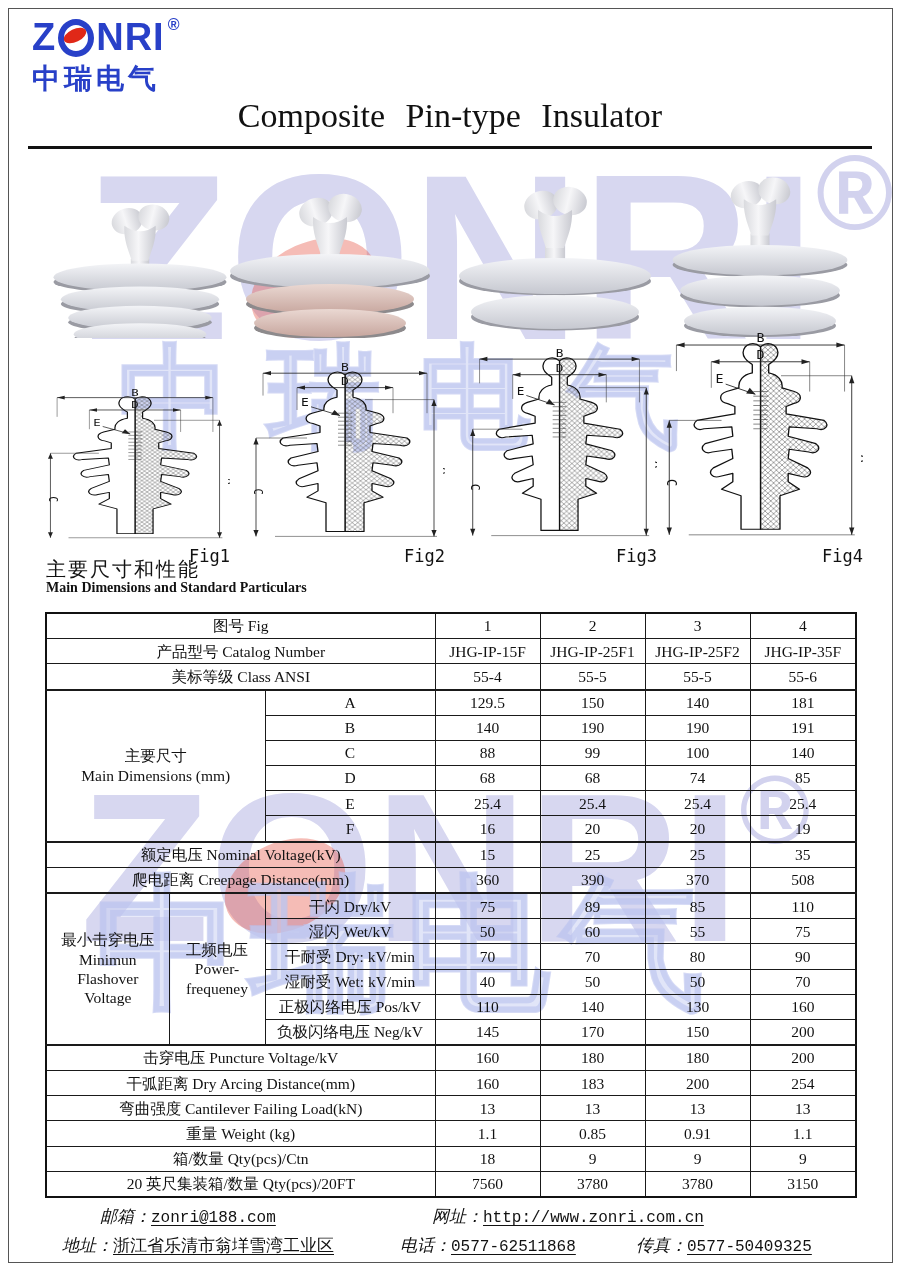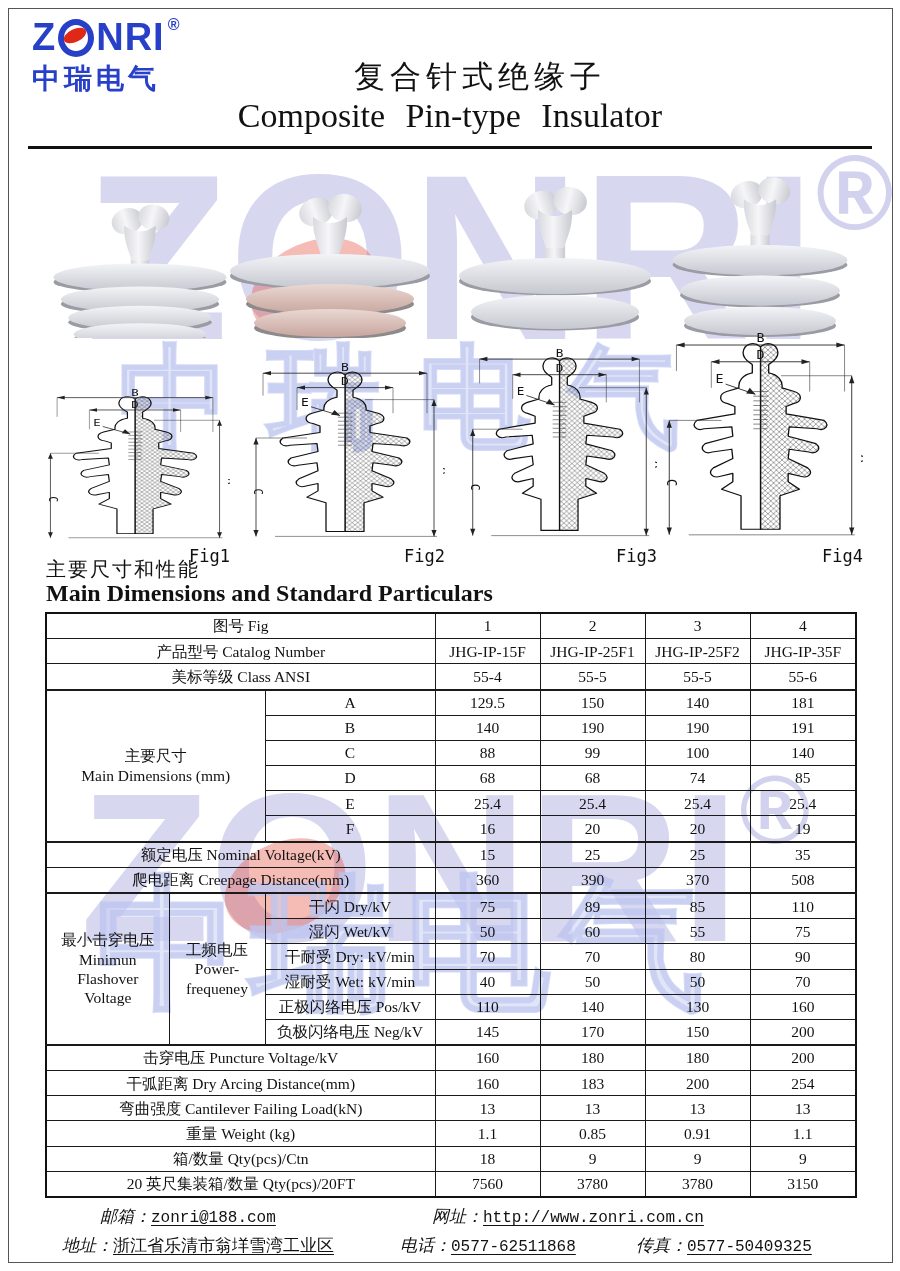--- a/index.html
+++ b/index.html
@@ -36,21 +36,21 @@
   .fig svg{display:block;}
   .figlabel{text-align:right;font-family:"DejaVu Sans Mono","Liberation Mono",monospace;
             font-size:17px;height:20px;line-height:20px;}
   .dim{stroke:#222;stroke-width:0.9;fill:none;}
   .thin{stroke:#333;stroke-width:0.6;fill:none;}
   .ar{fill:#222;stroke:none;}
   .dl{font-family:"DejaVu Sans Mono","Liberation Mono",monospace;font-size:13px;fill:#111;text-anchor:middle;}
 
   
   .sec-zh{left:46px;top:556px;font-size:20px;letter-spacing:2px;}
-  .sec-en{left:46px;top:580px;font-size:24px;font-weight:bold;}
+  .sec-en{left:46px;top:580px;font-size:14px;font-weight:bold;}
 
   
   #spec-table{position:absolute;left:45px;top:612px;width:810px;height:586px;z-index:1;
               border-collapse:collapse;table-layout:fixed;background:transparent;
               font-size:15.5px;border:2px solid #111;}
   #spec-table td{border:1px solid #1a1a1a;text-align:center;vertical-align:middle;
                  padding:0 2px;line-height:1.12;overflow:hidden;}
   #spec-table tr.sec td{border-top-width:2px;}
   #spec-table td div{line-height:1.25;}
 
@@ -82,21 +82,20 @@
     <div class="logo-row">
       <span>Z</span>
         <span class="o-ring">
           <span class="o-red"></span>
         </span>
         <span>NRI</span>
         <span class="logo-reg">®</span>
     </div>
     <div class="logo-sub">中瑞电气</div>
   </div>
-  <div class="z1 title-zh" style="position:absolute;">复合针式绝缘子</div>
   <div class="z1 title-en" style="position:absolute;">Composite Pin-type Insulator</div>
   <div class="hrule"></div>
 
   <div class="photo" id="ph0" style="left:45px;top:200px;width:190px;height:138px;"><svg viewBox="0 0 200 150" width="100%" height="100%" preserveAspectRatio="xMidYMax meet">
         <defs>
       <linearGradient id="gw0" x1="0" y1="0" x2="0" y2="1">
             <stop offset="0" stop-color="#f3f4f7"></stop>
             <stop offset="1" stop-color="#c6c8d0"></stop>
           </linearGradient>
       <linearGradient id="gp0" x1="0" y1="0" x2="0" y2="1">

